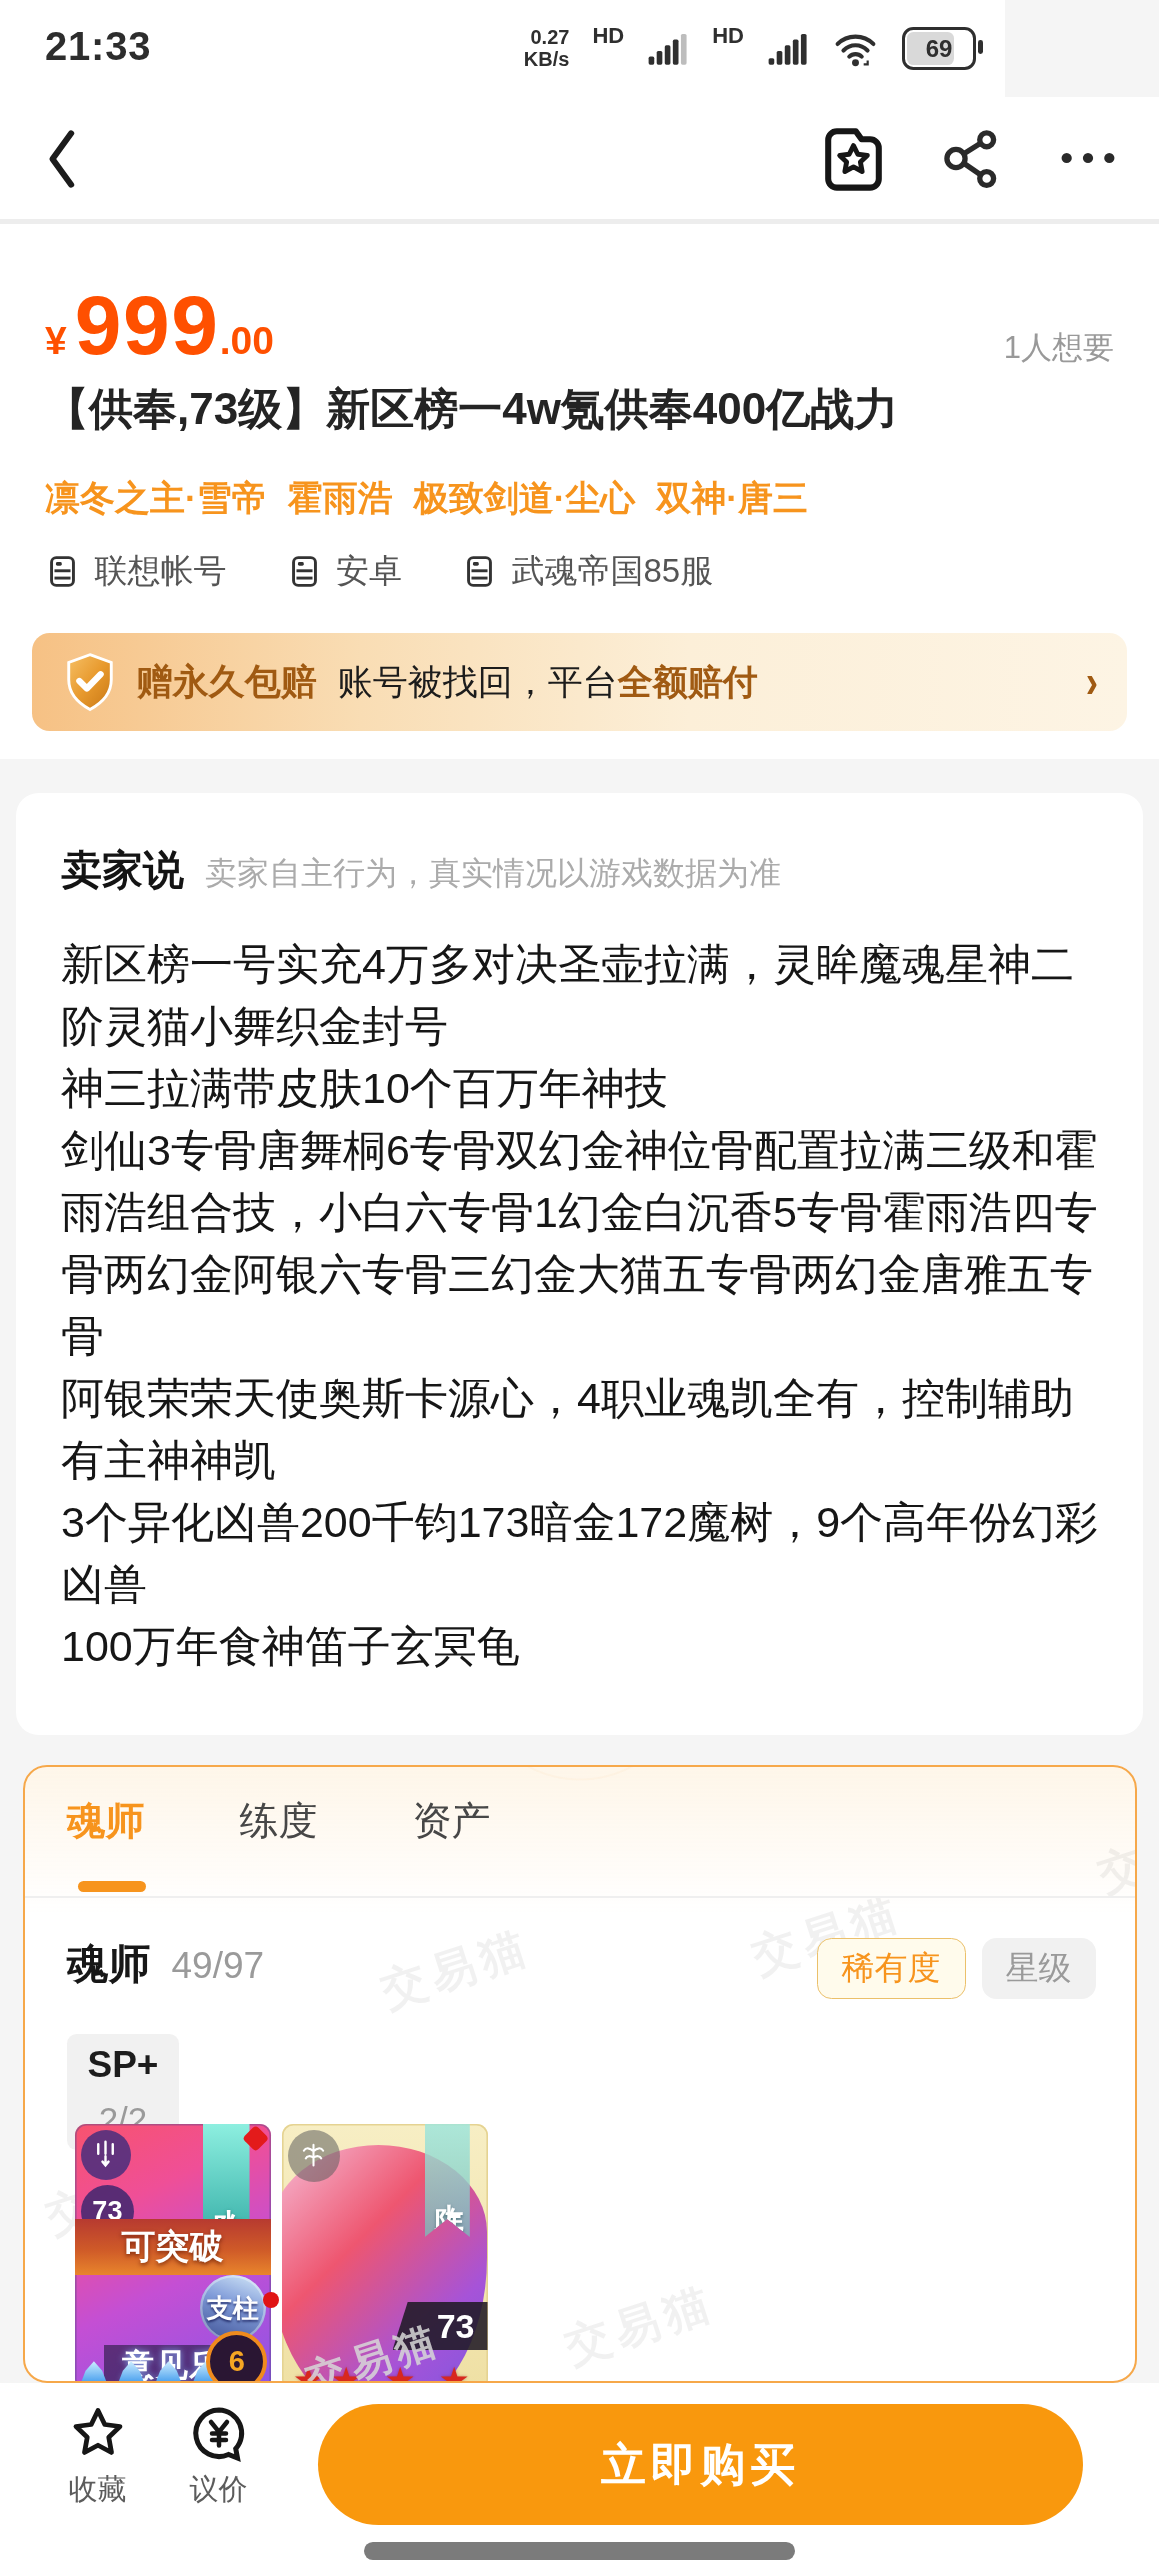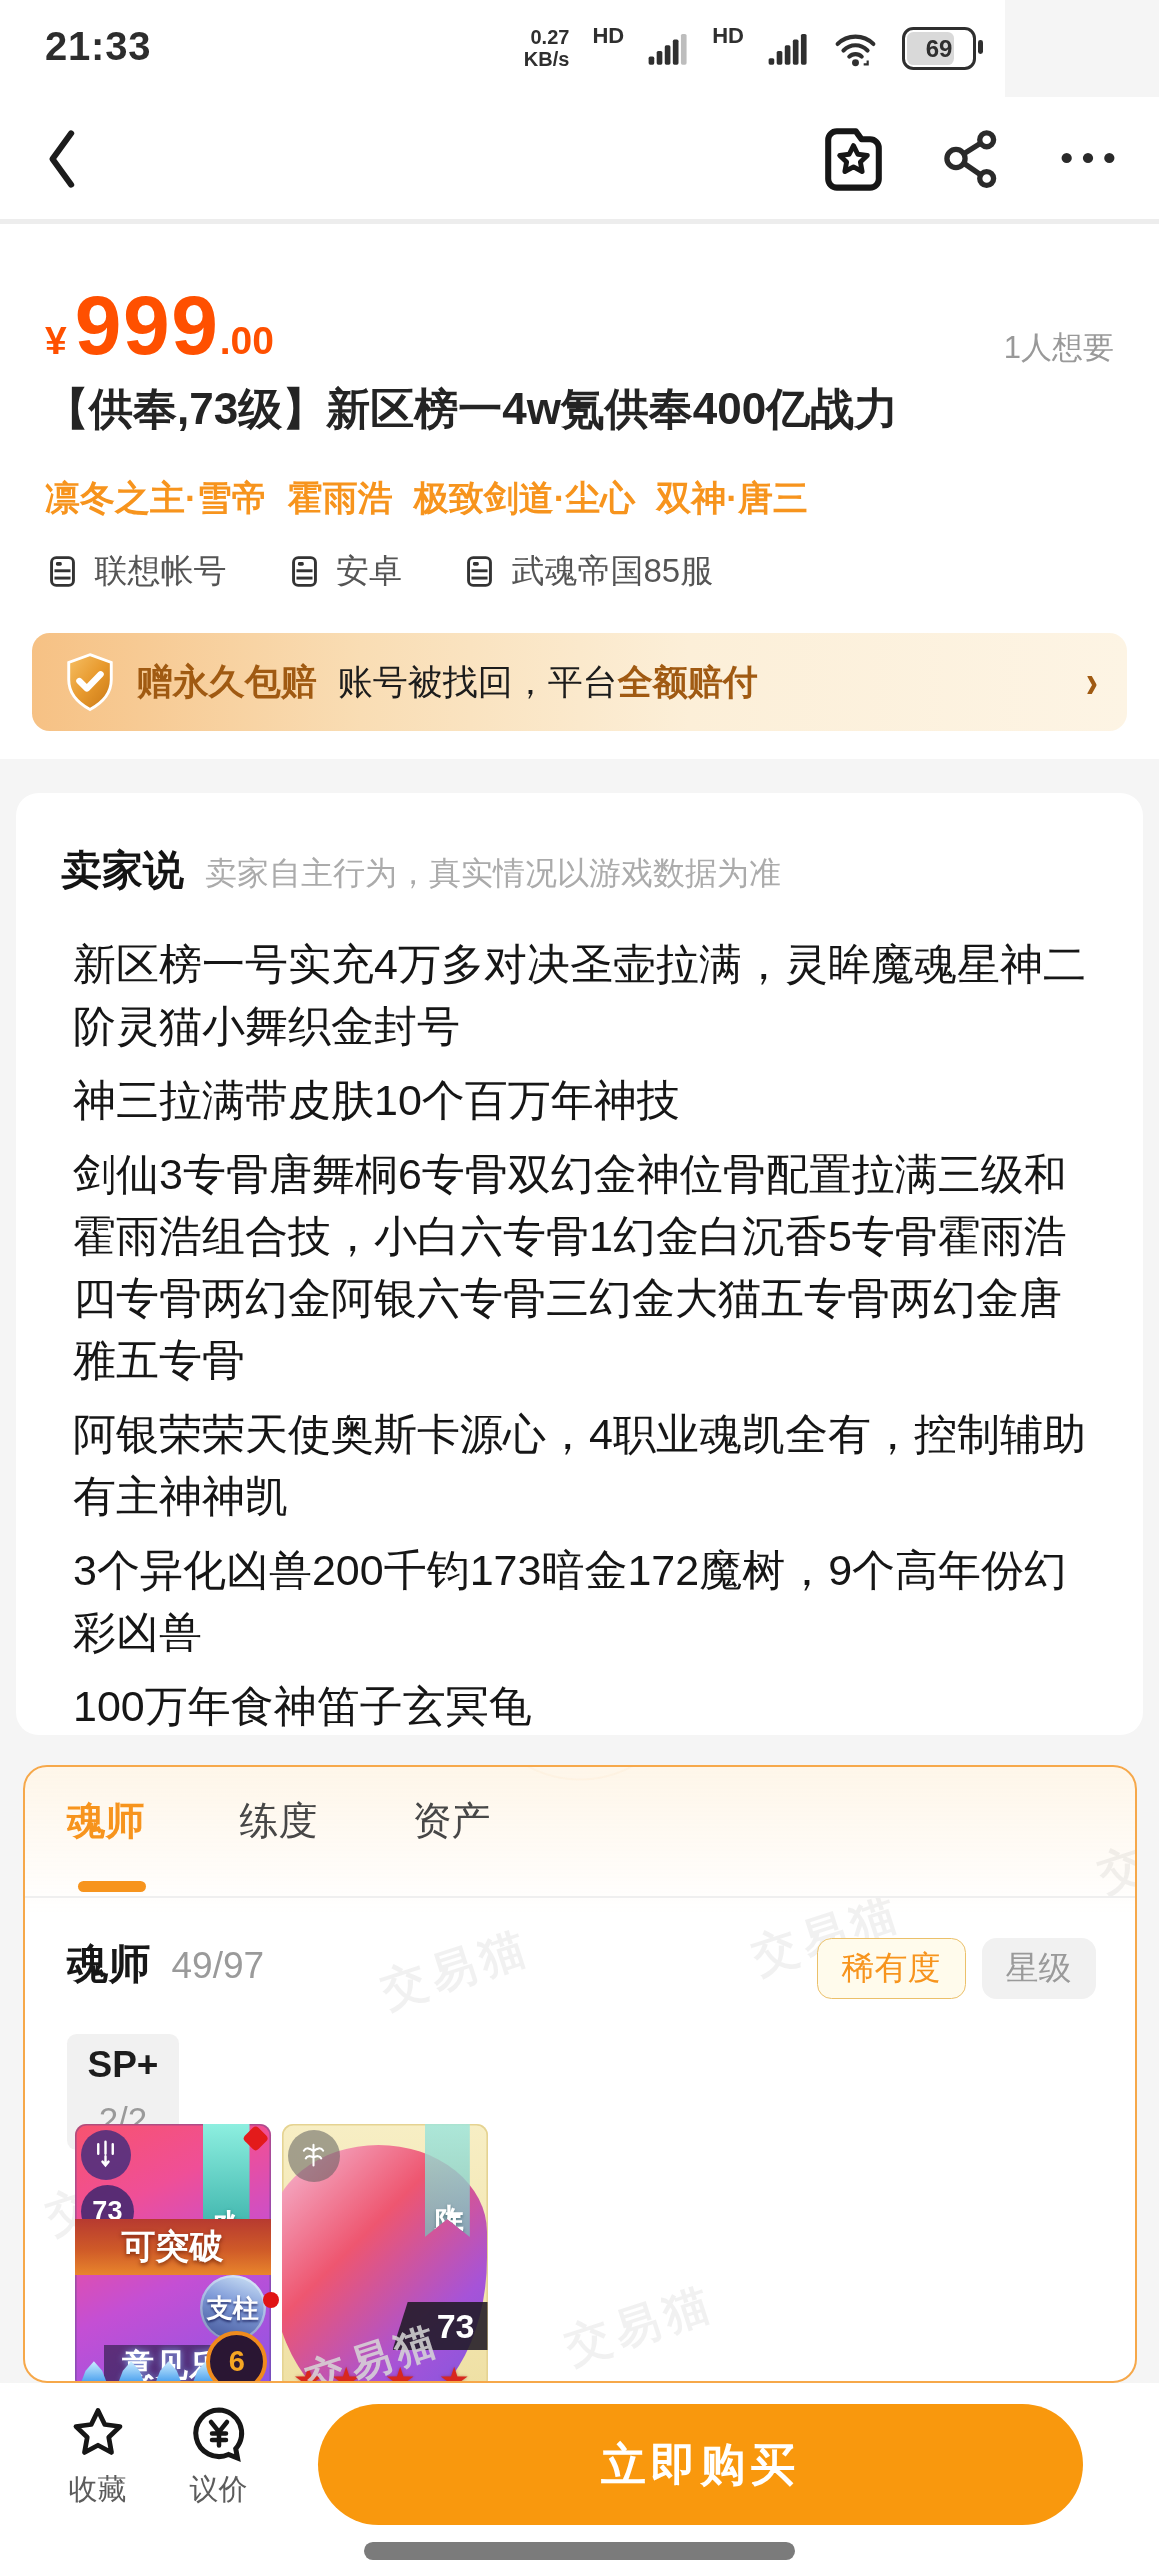--- a/index.html
+++ b/index.html
@@ -45,21 +45,21 @@
   .g-hl{font-weight:800;color:#A05A12;}
   .g-arrow{margin-left:auto;font-size:37px;color:#A05A12;font-weight:700;transform:scaleY(1.25);}
 
   
   .seller{left:16px;top:793px;width:1127px;height:942px;background:#fff;border-radius:22.5px;box-sizing:border-box;
           padding:50px 45px 0 45px;}
   .s-head{display:flex;align-items:baseline;gap:21px;}
   .s-title{font-size:41px;font-weight:800;color:#141414;}
   .s-note{font-size:32px;color:#ABABAB;}
   .s-body{margin-top:35px;width:1040px;font-size:43px;line-height:62px;color:#161616;}
-  .s-body p{margin:12px;}
+  .s-body p{margin:0;}
 
   
   .detail{left:22.5px;top:1765px;width:1114px;height:618px;background:#fff;border:2.4px solid #F6A84A;
           border-radius:24px;box-sizing:border-box;overflow:hidden;}
   .deco{position:absolute;left:0;top:0;width:100%;height:185px;opacity:.5;pointer-events:none;
         background:
          radial-gradient(circle at 50% -97px, rgba(246,168,74,.0) 0 48px, rgba(246,168,74,.18) 49px 51px, rgba(246,168,74,0) 52px 68px, rgba(246,168,74,.16) 68px 70px, rgba(246,168,74,0) 71px 87px, rgba(246,168,74,.14) 88px 89px, rgba(246,168,74,0) 90px 108px, rgba(246,168,74,.12) 109px 110px, transparent 111px),
          linear-gradient(180deg, rgba(250,195,110,.30), rgba(250,195,110,0) 80%);}
   .tabs{position:absolute;left:42px;top:27px;display:flex;gap:95px;align-items:baseline;}
   .tab{font-size:39px;color:#474747;font-weight:500;}

